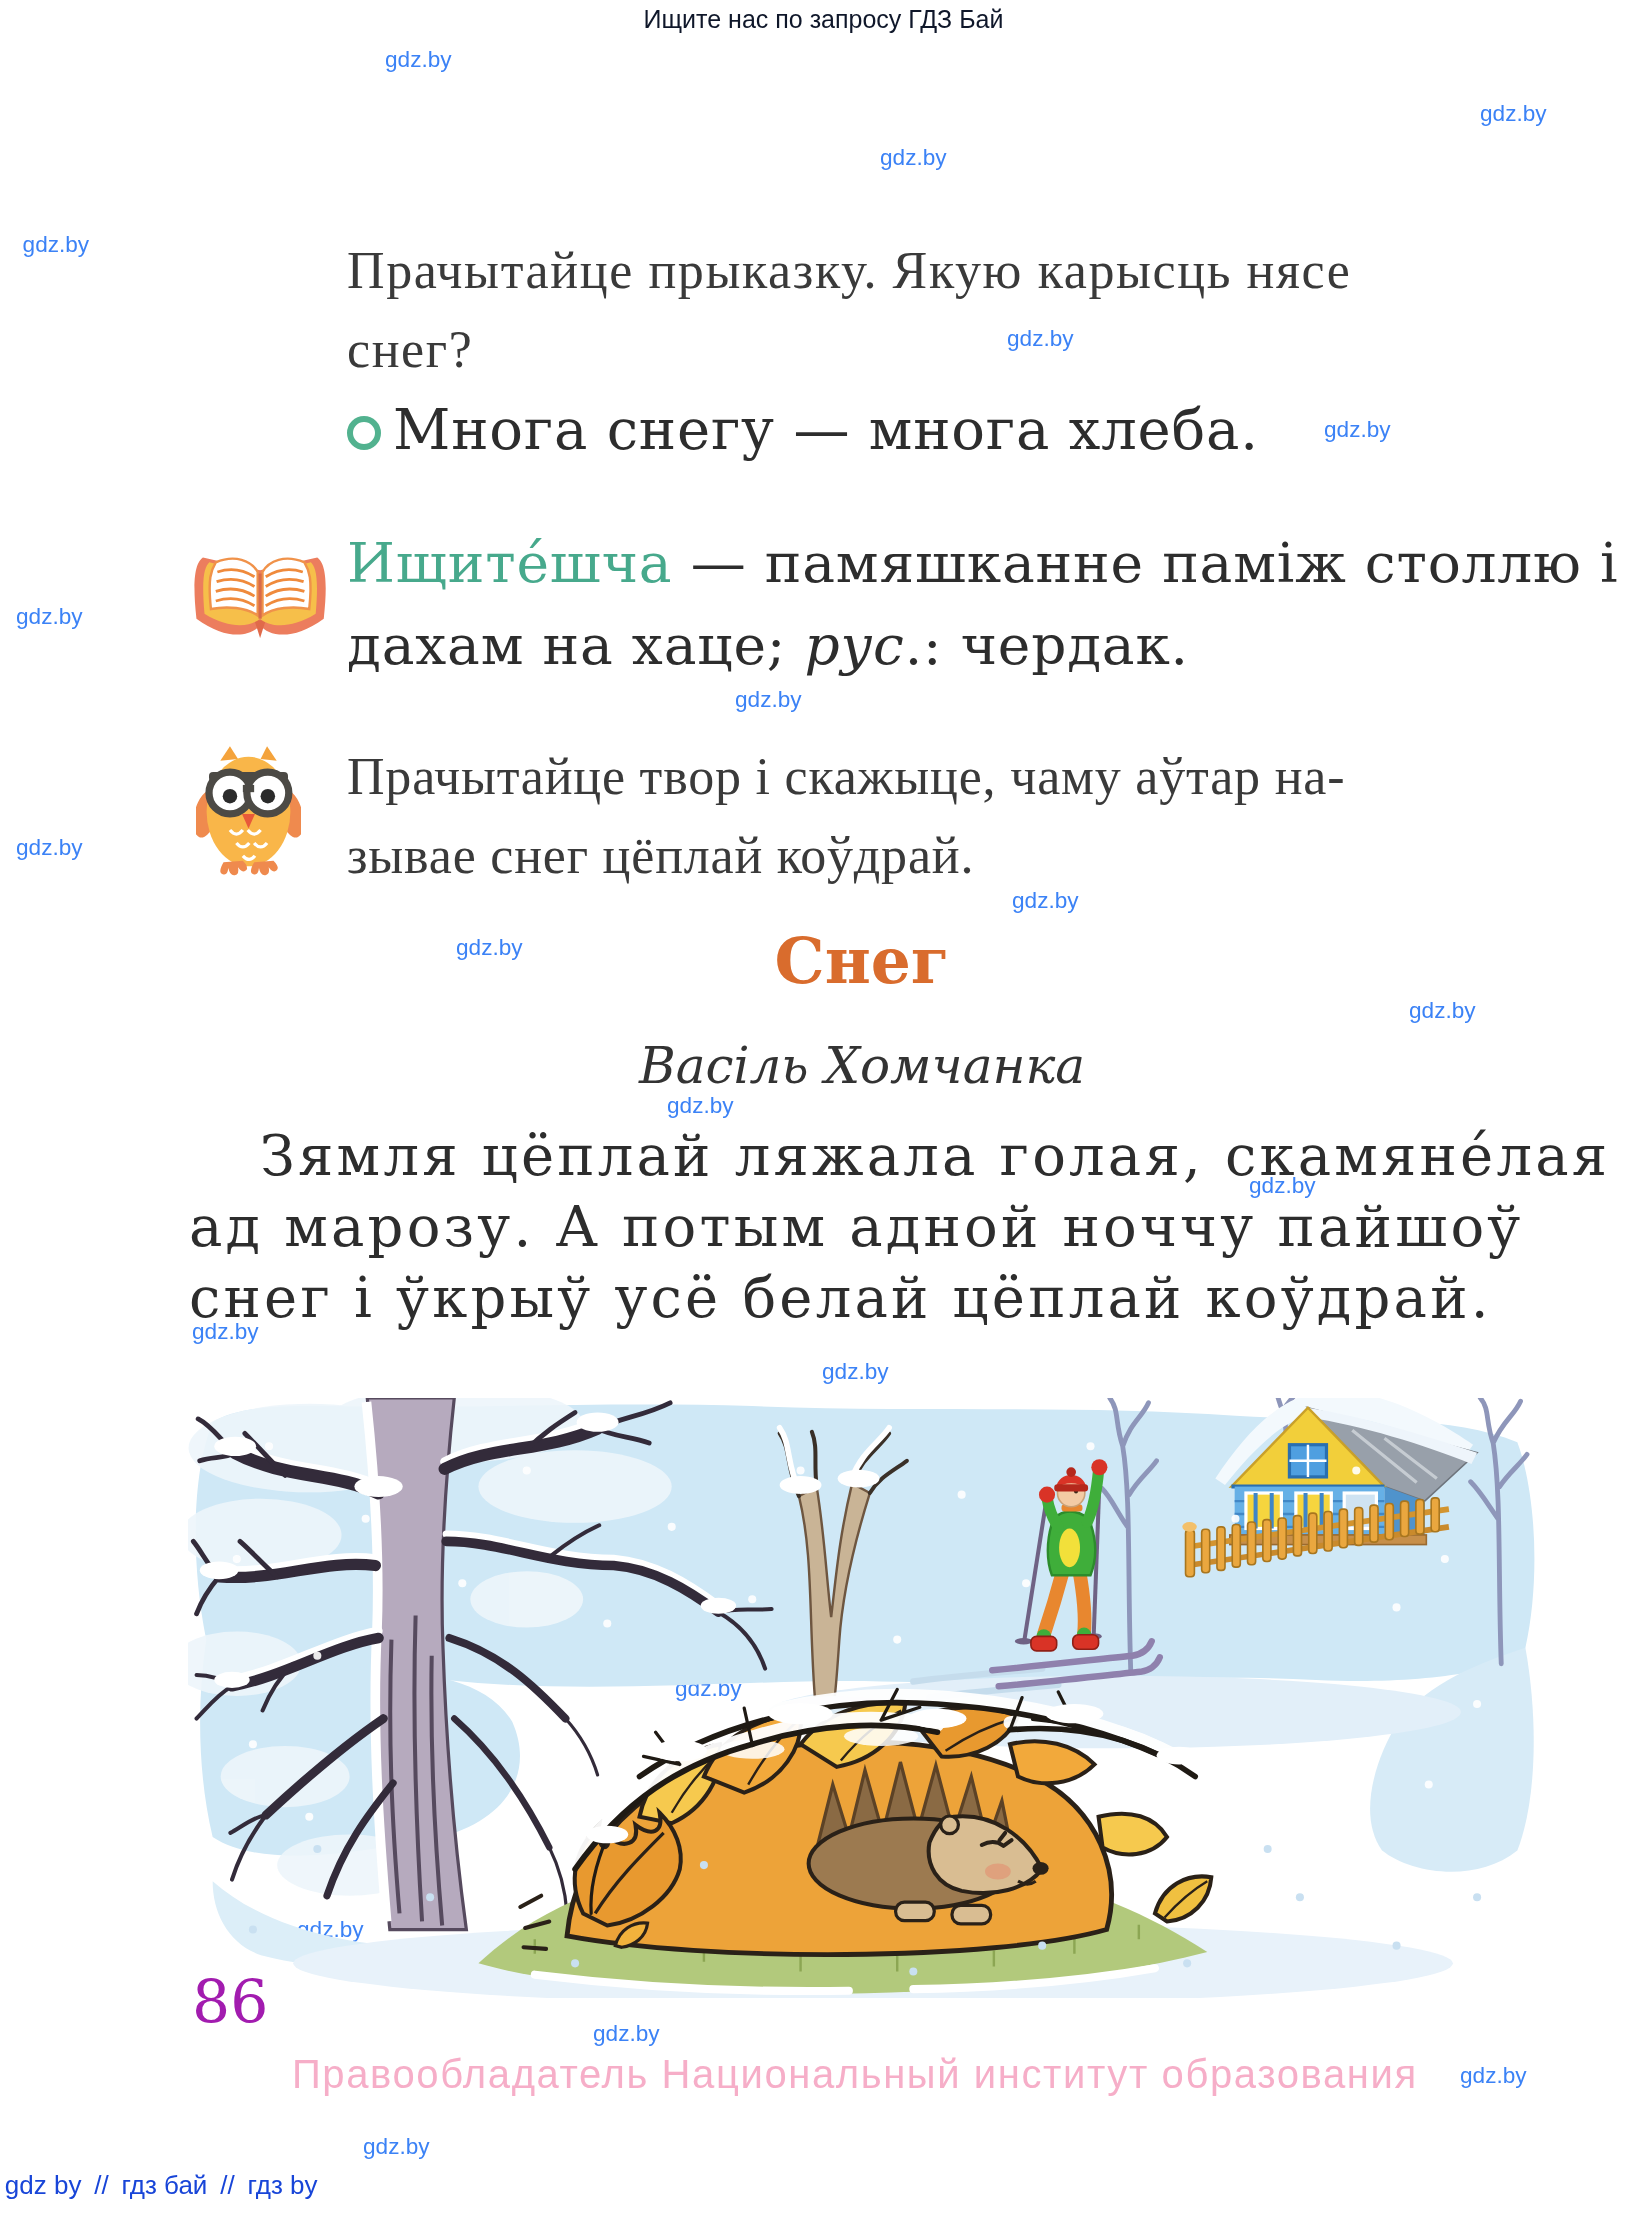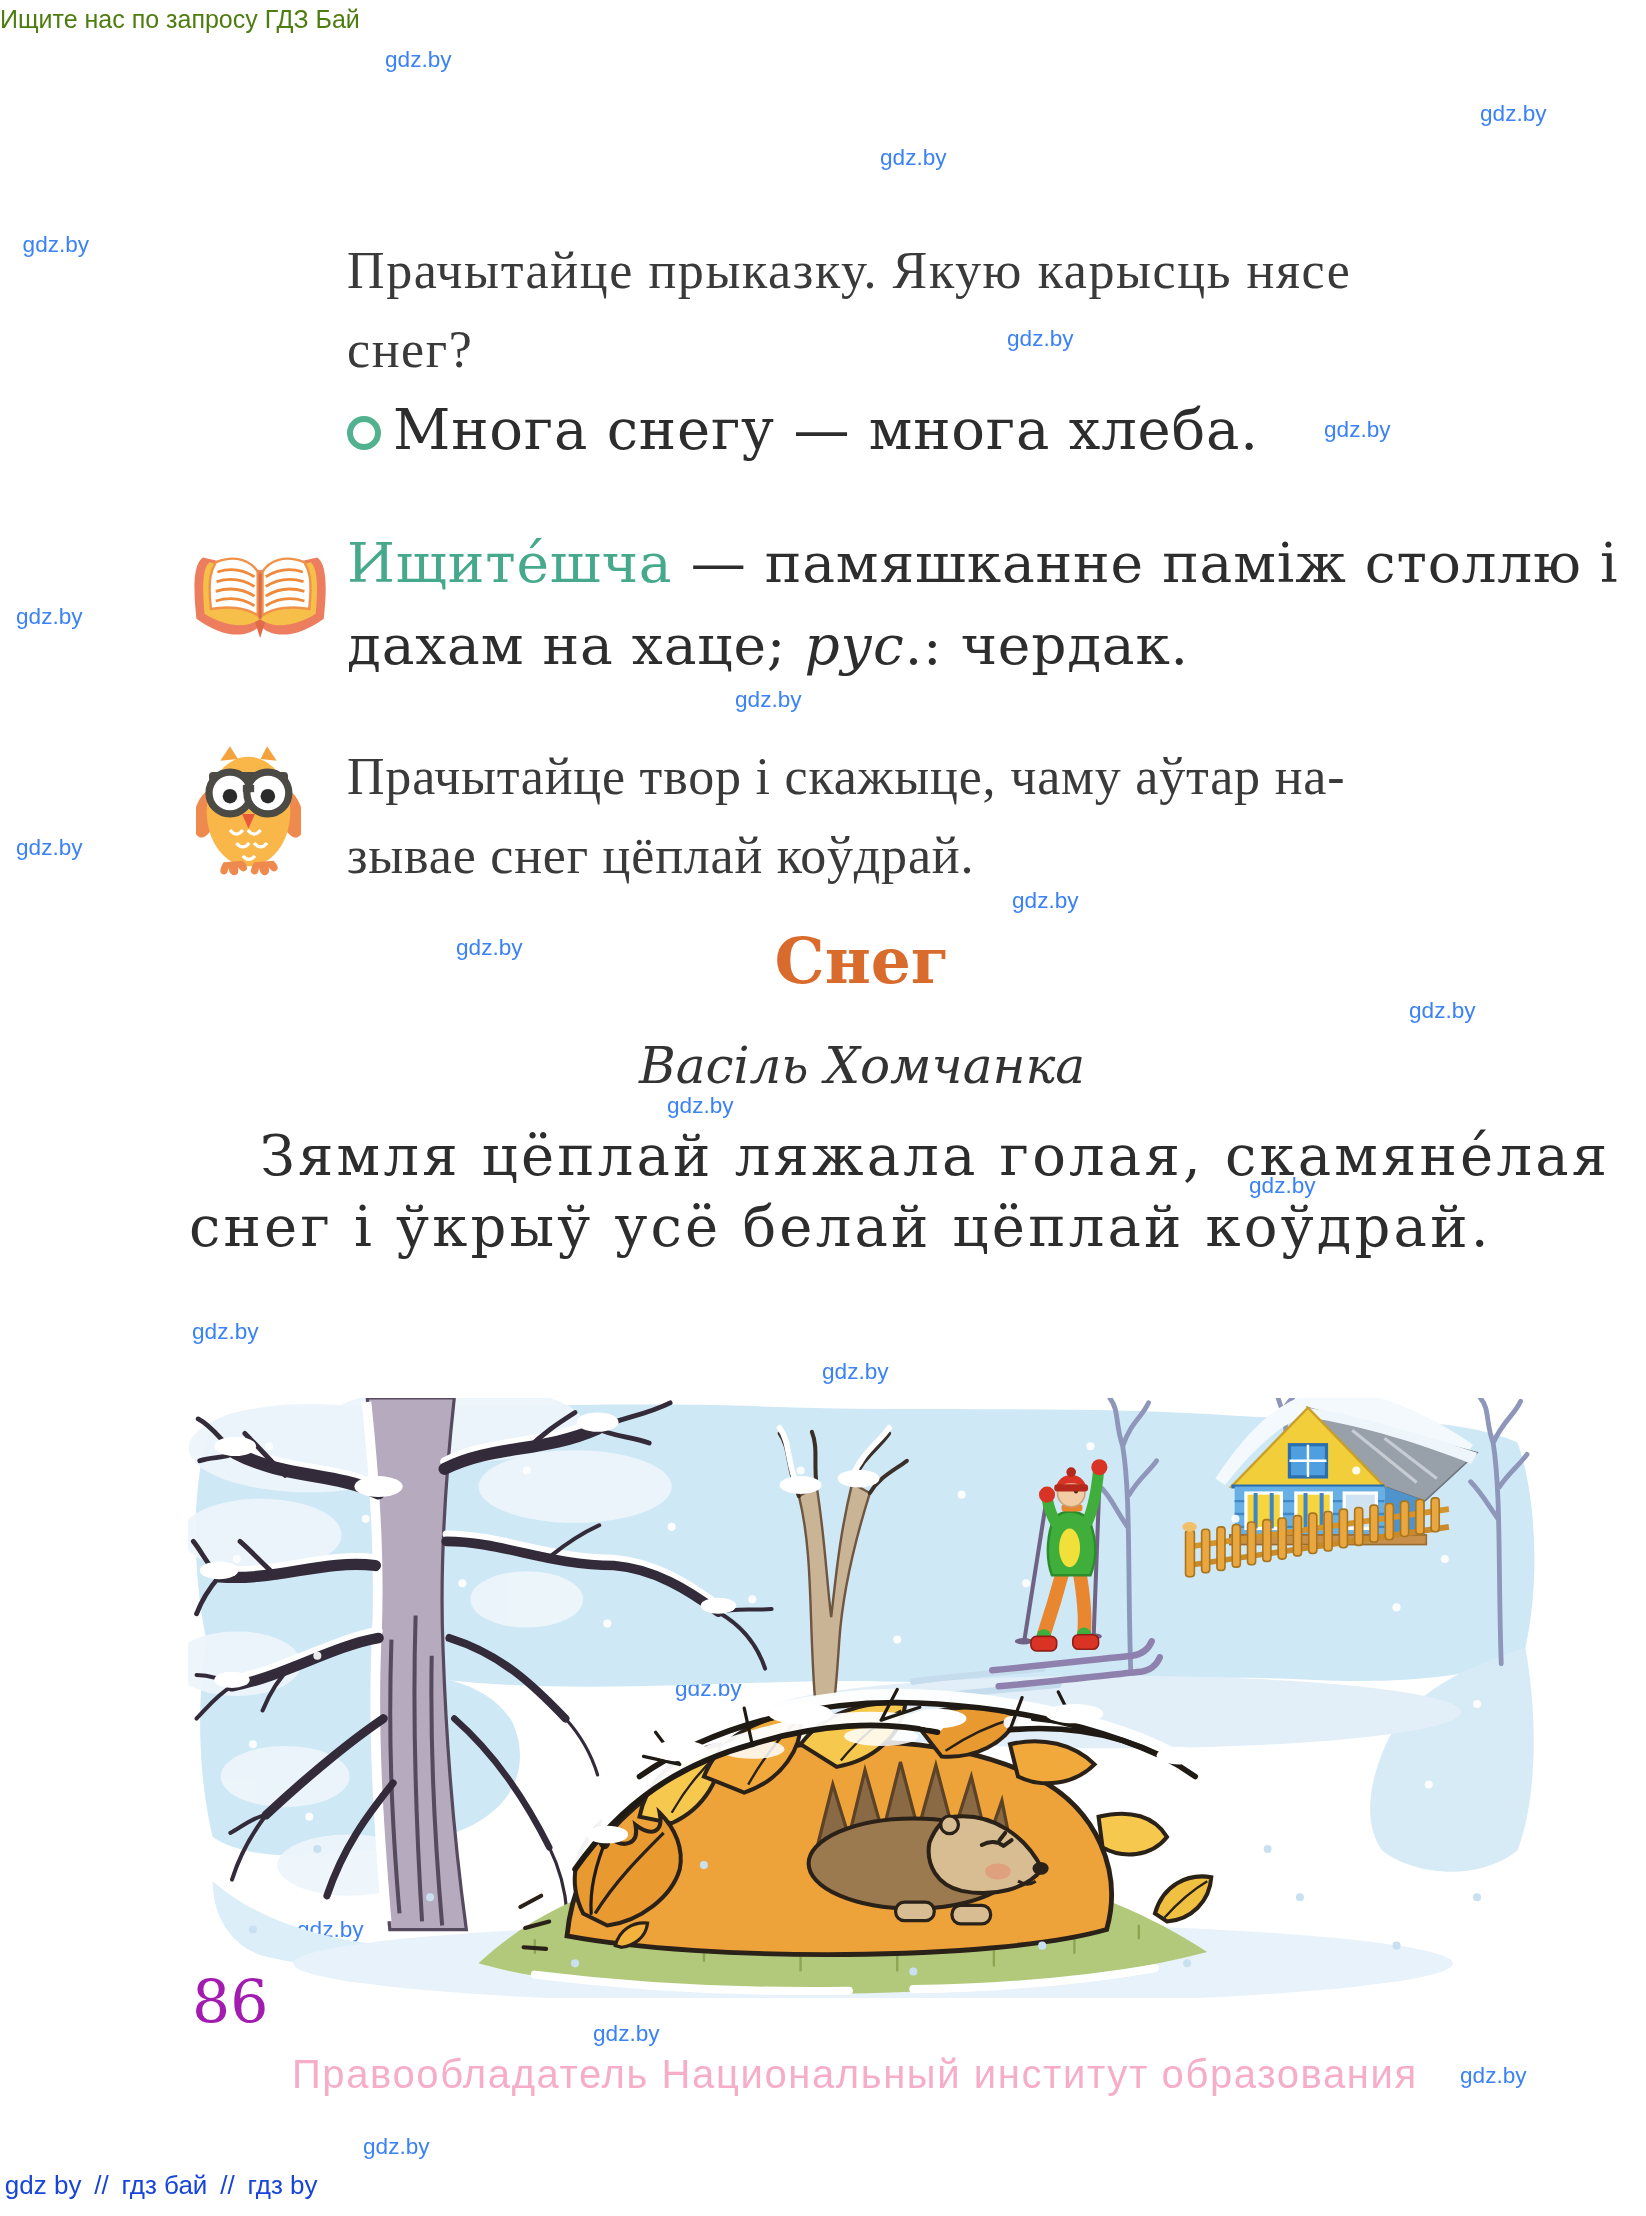--- a/index.html
+++ b/index.html
@@ -2,21 +2,21 @@
 <html style="font-size:13px"><head>
 <meta charset="utf-8">
 <style>
   *{margin:0;padding:0;box-sizing:border-box}
   html,body{background:#ffffff}
   body{width:1647px;height:2216px;position:relative;font-family:"Liberation Sans",sans-serif;color:#333}
   .page{position:absolute;inset:0;overflow:hidden;background:#fff}
 
   .wm{position:absolute;font-size:22.6px;color:#3b82f6;white-space:nowrap;font-family:"Liberation Sans",sans-serif}
 
-  .banner{position:absolute;top:4.8px;left:0;width:100%;text-align:left;font-size:25px;color:#4d7c0f}
+  .banner{position:absolute;top:4.8px;left:0;width:100%;text-align:center;font-size:25px;color:#0f172a}
 
   .sans-block{position:absolute;color:#3a3a3a;font-family:Liberation Serif, serif}
   .sans-block .ln{display:block;white-space:nowrap}
   #task1{left:347px;top:231px;font-size:52px;letter-spacing:1.6px;line-height:79px}
   #owl-task{left:347px;top:737px;font-size:52px;letter-spacing:0.8px;line-height:79px}
 
   .serif{font-family:"DejaVu Serif","Liberation Serif",serif;color:#2d2d2d}
   #proverb{position:absolute;left:347px;top:397px;display:flex;align-items:center;gap:12px;font-size:56px;letter-spacing:0.8px;white-space:nowrap}
   .ring{width:34px;height:34px;border:6.4px solid #52b28f;border-radius:50%;flex:none;margin-top:6.4px}
 
@@ -131,20 +131,21 @@
   </svg>
   <div class="sans-block" id="owl-task">
     <span class="ln">Прачытайце твор і скажыце, чаму аўтар на-</span>
     <span class="ln">зывае снег цёплай коўдрай.</span>
   </div>
 
   <div class="serif" id="story-title">Снег</div>
   <div class="serif" id="story-author">Васіль Хомчанка</div>
   <div class="serif" id="story">
     <span class="ln first">Зямля цёплай ляжала голая, скамяне́лая</span>
+    <span class="ln">ад марозу. А потым адной ноччу пайшоў</span>
     <span class="ln">снег і ўкрыў усё белай цёплай коўдрай.</span>
   </div>
 
   <svg class="abs-svg" id="illustration" style="left:188px;top:1398px" width="1354" height="600" viewBox="0 0 1680 745">
 
     <path d="M30,30 C5,90 2,200 22,300 C60,345 180,330 320,350 C500,370 700,348 860,352 C1050,356 1240,342 1400,350 C1530,356 1640,340 1660,310 C1678,230 1674,120 1650,55 C1560,18 1430,30 1300,22 C1100,8 900,18 700,10 C520,4 320,14 180,10 C100,8 55,14 30,30 Z" fill="#cfe8f6"></path>
     <path d="M22,300 C10,380 12,470 30,545 C90,585 210,565 300,548 C390,530 432,470 402,402 C372,352 300,340 220,335 C140,332 60,318 22,300 Z" fill="#cfe8f6"></path>
     <path d="M1660,310 C1676,400 1674,500 1650,562 C1600,602 1520,592 1482,562 C1452,520 1472,450 1502,402 C1542,352 1600,330 1660,310 Z" fill="#d7ebf7"></path>
     <path d="M30,600 C120,680 300,702 430,662 C360,702 200,722 90,692 C50,678 30,640 30,600 Z" fill="#dceef8"></path>
     <ellipse cx="850" cy="702" rx="720" ry="52" fill="#e8f2fa"></ellipse>

